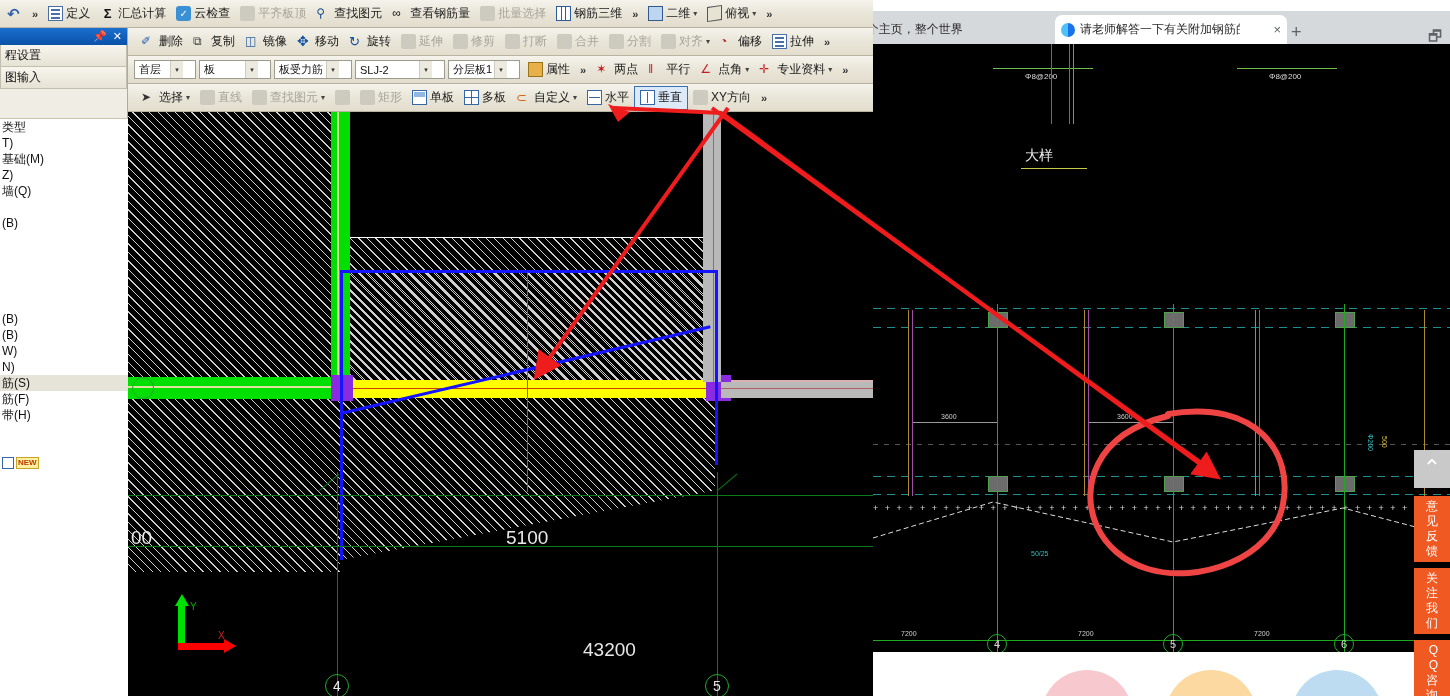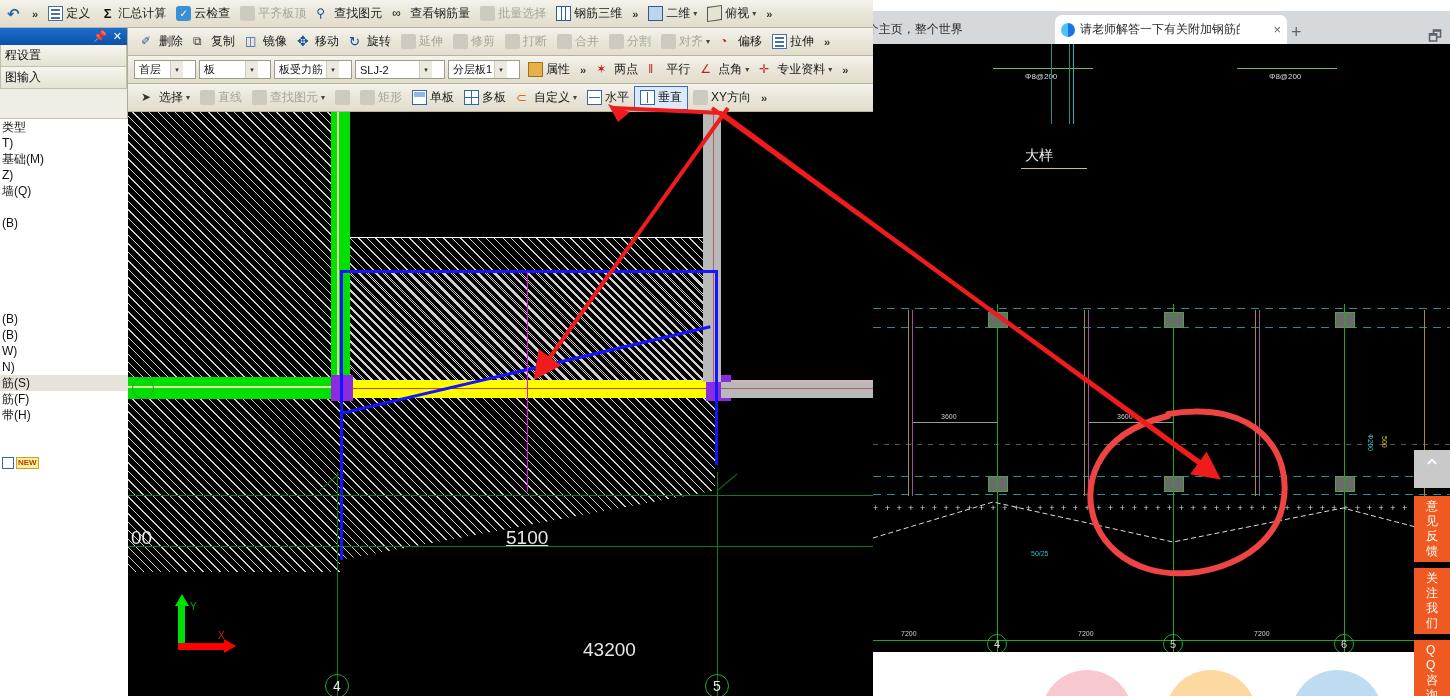--- a/index.html
+++ b/index.html
@@ -123,21 +123,21 @@
   #toolstub { position:absolute; right:8px; top:14px; font-size:15px; color:#5f6368; }
 
   #bcanvas { position:absolute; left:0; top:44px; width:577px; height:608px;
              background:#000; overflow:hidden; }
   #bfooter { position:absolute; left:0; top:652px; width:577px; height:44px;
              background:#fff; overflow:hidden; }
   .blob { position:absolute; border-radius:50%; }
 
   
   #sidebtns { position:absolute; right:0; top:450px; width:36px; }
-  .sbtn { width:36px; background:#f05a22; color:#fff; font-size:12px; text-align:left;
+  .sbtn { width:36px; background:#f05a22; color:#fff; font-size:12px; text-align:right;
           line-height:15px; padding:3px 12px; margin-bottom:6px; }
   #backtop { position:absolute; right:0; top:450px; width:36px; height:38px;
              background:#c9c9c9; color:#fff; font-size:22px; text-align:center; line-height:36px; }
 
   .bdim { position:absolute; color:#cfcfcf; font-size:7px; white-space:nowrap; }
   .bax { position:absolute; width:20px;height:20px;border:1px solid #1faa2a;border-radius:50%;
          color:#d8d8d8; font-size:11px; text-align:center; line-height:19px; }
 </style>
 </head>
 <body>
@@ -472,21 +472,21 @@
     <div style="position:absolute;left:399px;top:160px;width:1px;height:220px;background:#ff00ff;"></div>
 
     <div style="position:absolute;left:0;top:383px;width:745px;height:1px;background:#0b7a18;"></div>
     <div style="position:absolute;left:0;top:434px;width:745px;height:1px;background:#0b7a18;"></div>
     <div style="position:absolute;left:209px;top:360px;width:1px;height:224px;background:#0b7a18;"></div>
     <div style="position:absolute;left:589px;top:360px;width:1px;height:224px;background:#0b7a18;"></div>
     <div style="position:absolute;left:188px;top:370px;width:26px;height:1px;background:#0b7a18;transform:rotate(-40deg);"></div>
     <div style="position:absolute;left:586px;top:370px;width:26px;height:1px;background:#0b7a18;transform:rotate(-40deg);"></div>
 
     <span class="cadtxt" style="left:3px;top:415px;">00</span>
-    <span class="cadtxt" style="left:378px;top:415px;text-decoration:underline;">5100</span>
+    <span class="cadtxt" style="left:378px;top:415px;">5100</span>
     <span class="cadtxt" style="left:455px;top:527px;">43200</span>
 
     <div class="axcircle" style="left:197px;top:562px;">4</div>
     <div class="axcircle" style="left:577px;top:562px;">5</div>
 
     <div style="position:absolute;left:50px;top:490px;width:7px;height:48px;background:#00e000;"></div>
     <div style="position:absolute;left:47px;top:482px;width:0;height:0;border-left:7px solid transparent;border-right:7px solid transparent;border-bottom:12px solid #00e000;"></div>
     <div style="position:absolute;left:50px;top:531px;width:48px;height:7px;background:#ff0000;"></div>
     <div style="position:absolute;left:96px;top:527px;width:0;height:0;border-top:7px solid transparent;border-bottom:7px solid transparent;border-left:12px solid #ff0000;"></div>
     <span style="position:absolute;left:62px;top:489px;color:#00b000;font-size:10px;">Y</span>

